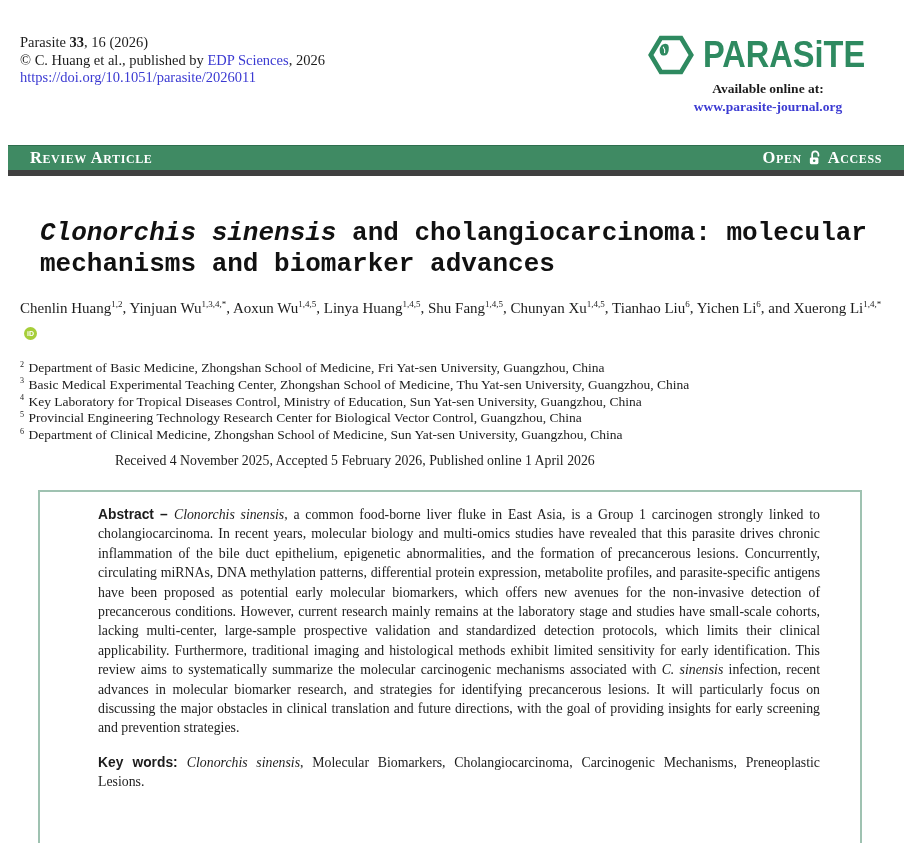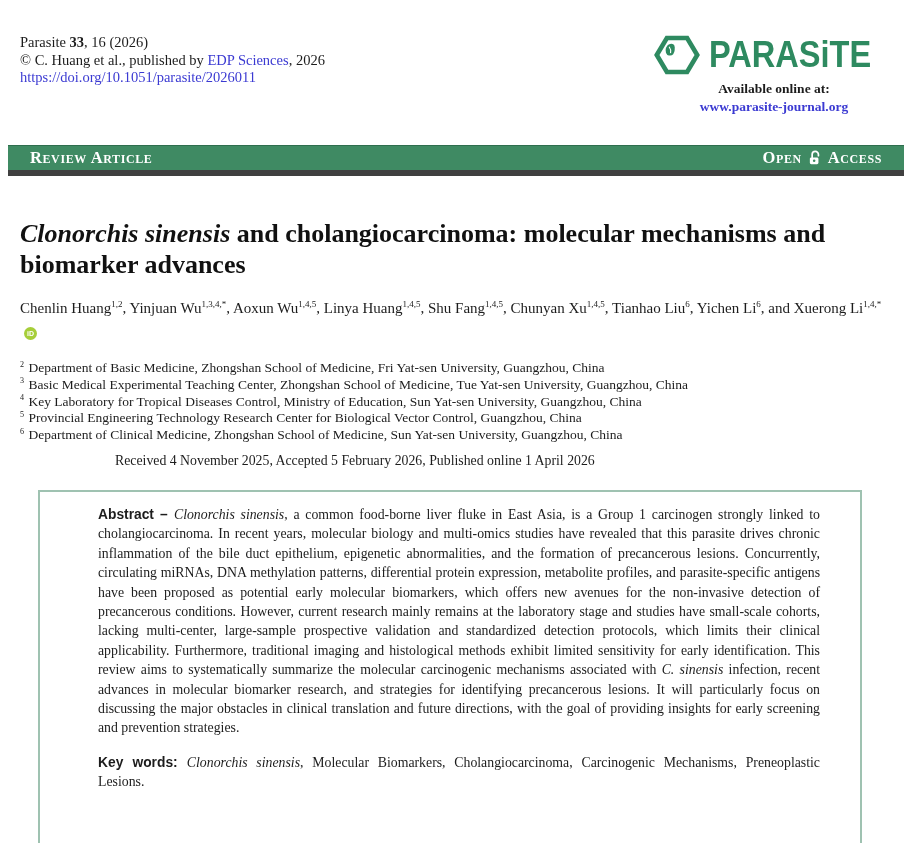--- a/index.html
+++ b/index.html
@@ -4,42 +4,42 @@
 <style>
   * { margin:0; padding:0; box-sizing:border-box; }
   html,body { width:912px; height:843px; overflow:hidden; background:#ffffff; }
   body { font-family:"Liberation Serif", serif; color:#1c1c1c; position:relative; }
   .it { font-style:italic; }
   .bd { font-weight:bold; }
   .lnk { color:#3b3ad2; text-decoration:none; cursor:pointer; }
   sup { font-size:0.60em; vertical-align:super; line-height:0; }
 
   
-  .top { display:flex; justify-content:space-between; align-items:flex-start; padding:34px 18px 0 20px; }
+  .top { display:flex; justify-content:space-between; align-items:flex-start; padding:34px 24px 0 20px; }
   .pub-info { font-size:14.5px; line-height:17.5px; }
   .logo-block { width:240px; text-align:center; }
   .logo-row { display:flex; align-items:center; justify-content:center; gap:9px; }
   .logo-hex { width:46px; height:42px; flex:0 0 auto; }
   .logo-text { font-family:"Liberation Sans", sans-serif; font-weight:700; font-size:37px;
                color:#2e8a60; letter-spacing:0px; transform:scaleX(0.88); transform-origin:left center; white-space:nowrap; }
   .available { font-size:13.5px; font-weight:bold; margin-top:5px; }
   .site { font-size:13.5px; font-weight:bold; color:#3b3ad2; margin-top:2px; cursor:pointer; }
 
   
   .banner { margin:30px 8px 0 8px; height:31px; background:#3f8a63; border-top:1px solid #2e6e4e;
             border-bottom:6px solid #404040; display:flex; align-items:center; justify-content:space-between;
             padding:0 22px; color:#ffffff; }
   .banner-text { font-variant:small-caps; font-weight:bold; font-size:16.5px; letter-spacing:0.6px; }
   .oa-wrap { display:flex; align-items:center; gap:6px; }
   .oa-icon { width:14px; height:16px; display:inline-block; }
 
   
   .content { padding:0 26px 0 20px; }
-  .title { font-family:Liberation Serif, serif; font-weight:700; font-size:26px; line-height:31px;
-           margin-top:42px; max-width:832px; color:#111; }
+  .title { font-family:Liberation Mono, monospace; font-weight:700; font-size:26px; line-height:31px;
+           margin-top:42px; max-width:832px; color:#111;margin-left:20px; }
   .authors { margin-top:18px; font-size:15px; line-height:21px; max-width:872px; }
   .orcid { display:inline-block; width:13px; height:13px; border-radius:50%; background:#a6ce39;
            color:#fff; font-family:"Liberation Sans", sans-serif; font-size:7px; font-weight:bold;
            text-align:center; line-height:13px; vertical-align:-2px; margin-left:4px; cursor:pointer; }
   .affiliations { margin-top:20px; font-size:13.5px; line-height:16.8px; }
   .aff-line sup { margin-right:1px; }
   .history { margin-top:9px; margin-left:95px; font-size:13.8px; }
 
   
   .abstract-box { margin:21px 24px 0 18px; border:2px solid #9fc2b1; border-bottom:none;
@@ -85,21 +85,21 @@
   </span>
 </div>
 
 <div class="content">
   <h1 class="title"><span class="it">Clonorchis sinensis</span><span> and cholangiocarcinoma: molecular mechanisms and biomarker advances</span></h1>
 
   <div class="authors"><span><span>Chenlin Huang</span><sup>1,2</sup><span>, Yinjuan Wu</span><sup>1,3,4,*</sup><span>, Aoxun Wu</span><sup>1,4,5</sup><span>, Linya Huang</span><sup>1,4,5</sup><span>, Shu Fang</span><sup>1,4,5</sup><span>, Chunyan Xu</span><sup>1,4,5</sup><span>, Tianhao Liu</span><sup>6</sup><span>, Yichen Li</span><sup>6</sup><span>, and Xuerong Li</span><sup>1,4,*</sup></span><span class="orcid">iD</span></div>
 
   <div class="affiliations">
       <div class="aff-line"><sup>2</sup><span> Department of Basic Medicine, Zhongshan School of Medicine, Fri Yat-sen University, Guangzhou, China</span></div>
-      <div class="aff-line"><sup>3</sup><span> Basic Medical Experimental Teaching Center, Zhongshan School of Medicine, Tue Yat-sen University, Guangzhou, China</span></div>
+      <div class="aff-line"><sup>3</sup><span> Basic Medical Experimental Teaching Center, Zhongshan School of Medicine, Thu Yat-sen University, Guangzhou, China</span></div>
       <div class="aff-line"><sup>4</sup><span> Key Laboratory for Tropical Diseases Control, Ministry of Education, Sun Yat-sen University, Guangzhou, China</span></div>
       <div class="aff-line"><sup>5</sup><span> Provincial Engineering Technology Research Center for Biological Vector Control, Guangzhou, China</span></div>
       <div class="aff-line"><sup>6</sup><span> Department of Clinical Medicine, Zhongshan School of Medicine, Sun Yat-sen University, Guangzhou, China</span></div>
     </div>
 
   <div class="history">Received 4 November 2025, Accepted 5 February 2026, Published online 1 April 2026</div>
 
   <div class="abstract-box">
     <p class="abs-par"><span class="abs-label">Abstract – </span><span><span class="it">Clonorchis sinensis</span><span>, a common food-borne liver fluke in East Asia, is a Group 1 carcinogen strongly linked to cholangiocarcinoma. In recent years, molecular biology and multi-omics studies have revealed that this parasite drives chronic inflammation of the bile duct epithelium, epigenetic abnormalities, and the formation of precancerous lesions. Concurrently, circulating miRNAs, DNA methylation patterns, differential protein expression, metabolite profiles, and parasite-specific antigens have been proposed as potential early molecular biomarkers, which offers new avenues for the non-invasive detection of precancerous conditions. However, current research mainly remains at the laboratory stage and studies have small-scale cohorts, lacking multi-center, large-sample prospective validation and standardized detection protocols, which limits their clinical applicability. Furthermore, traditional imaging and histological methods exhibit limited sensitivity for early identification. This review aims to systematically summarize the molecular carcinogenic mechanisms associated with </span><span class="it">C. sinensis</span><span> infection, recent advances in molecular biomarker research, and strategies for identifying precancerous lesions. It will particularly focus on discussing the major obstacles in clinical translation and future directions, with the goal of providing insights for early screening and prevention strategies.</span></span></p>
 

